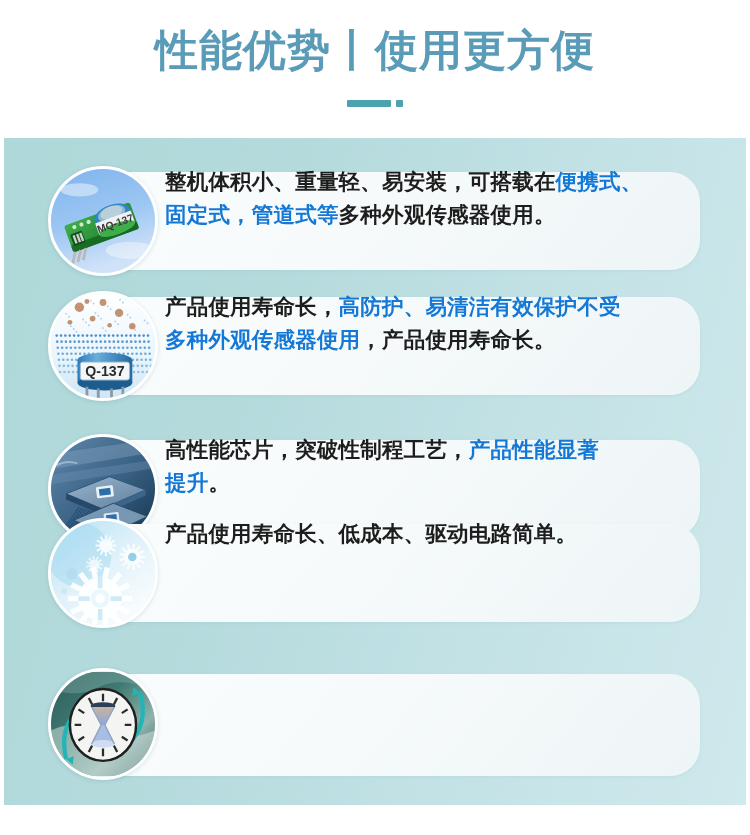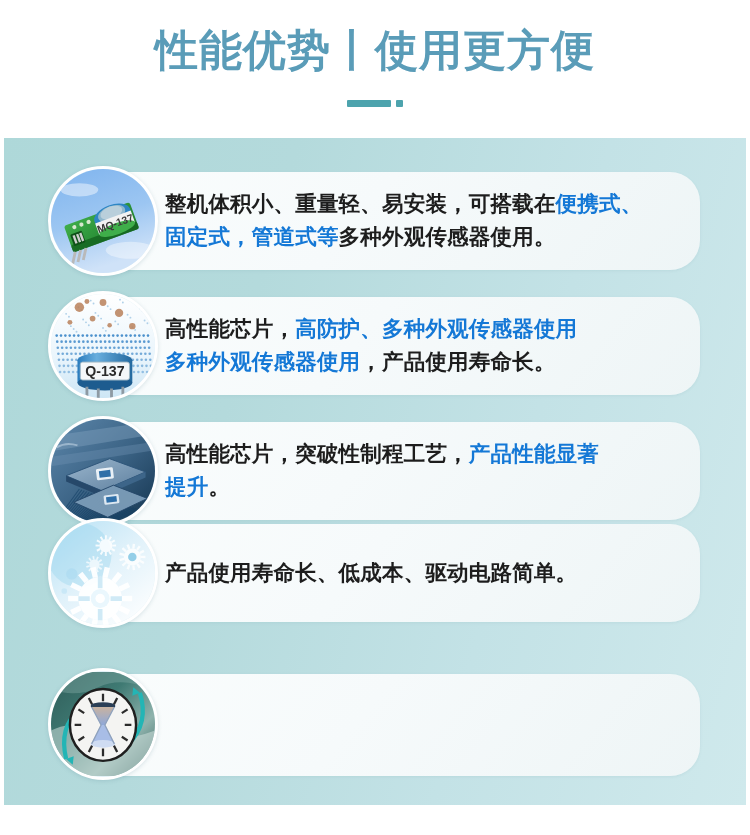--- a/index.html
+++ b/index.html
@@ -36,21 +36,21 @@
   .panel {
     position:absolute; left:4px; top:138px; width:742px; height:667px;
     background:linear-gradient(105deg,#aed8d9 0%, #b4dadc 32%, #c3e2e6 66%, #cfe9ec 100%);
   }
 
   
   .rows { position:absolute; left:0; top:138px; width:750px; height:667px; }
   .row { position:absolute; left:0; width:750px; }
   .row-0 { top:28px;  height:110px; }
   .row-1 { top:153px; height:110px; }
-  .row-2 { top:278px; height:110px; }
+  .row-2 { top:296px; height:110px; }
   .row-3 { top:380px; height:112px; }
   .row-4 { top:530px; height:115px; }
 
   .card {
     position:absolute; left:78px; top:6px; width:622px; height:98px;
     border-radius:30px;
     background:linear-gradient(130deg,#fafdfd 0%, #f6fafb 45%, #eef5f6 100%);
     box-shadow:0 1px 3px rgba(90,140,150,0.10);
   }
   .row-4 .card { height:102px; }
@@ -63,21 +63,21 @@
     overflow:hidden;
     box-shadow:0 1px 4px rgba(60,110,125,0.18);
   }
   .row-4 .thumb { height:112px; }
 
   .thumb svg { display:block; width:100%; height:100%; }
 
   .text {
     position:absolute; left:165px; top:0;
     width:520px; height:110px;
-    display:flex; align-items:center;
+    display:flex; align-items:flex-start;
   }
   .text p {
     font-size:21.5px; line-height:33px; font-weight:bold;
     color:#1d1d1d; letter-spacing:0.2px;
   }
   .hl { color:#1478d6; }
 
   .row-3 .text p, .row-4 .text p { line-height:32px; }
 </style>
 </head>
@@ -358,21 +358,21 @@
         <ellipse cx="57" cy="70" rx="29" ry="8" fill="url(#canb)"></ellipse>
         <rect x="28" y="70" width="58" height="24" fill="url(#canb)"></rect>
         <ellipse cx="57" cy="94" rx="29" ry="8" fill="#1d5c8f"></ellipse>
         <rect x="31" y="72" width="52" height="19" rx="2.5" fill="#f4f7f9" stroke="#9fb6c4" stroke-width="1"></rect>
         <text x="57" y="87" font-family="Liberation Sans, sans-serif" font-size="15" font-weight="bold" fill="#2a2a2a" text-anchor="middle">Q-137</text>
         <path d="M38 98 v12 M50 100 v10 M64 100 v10 M76 98 v12" stroke="#8e9aa3" stroke-width="3"></path>
       </g>
     </svg>
         </div>
         <div class="text">
-          <p><span>高性能芯片，</span><span class="hl">高防护、多种外观传感器使用</span><br><span class="hl">多种外观传感器使用</span><span>，产品使用寿命长。</span></p>
+          <p><span>产品使用寿命长，</span><span class="hl">高防护、易清洁有效保护不受</span><br><span class="hl">多种外观传感器使用</span><span>，产品使用寿命长。</span></p>
         </div>
       </div>
       <div class="row row-2">
         <div class="card"></div>
         <div class="thumb">
           <svg viewBox="0 0 110 110">
       <defs>
               <linearGradient id="cbg" x1="0" y1="0" x2="1" y2="1">
         <stop offset="0" stop-color="#5d87ab"></stop>
                 <stop offset="0.5" stop-color="#3c6486"></stop>

